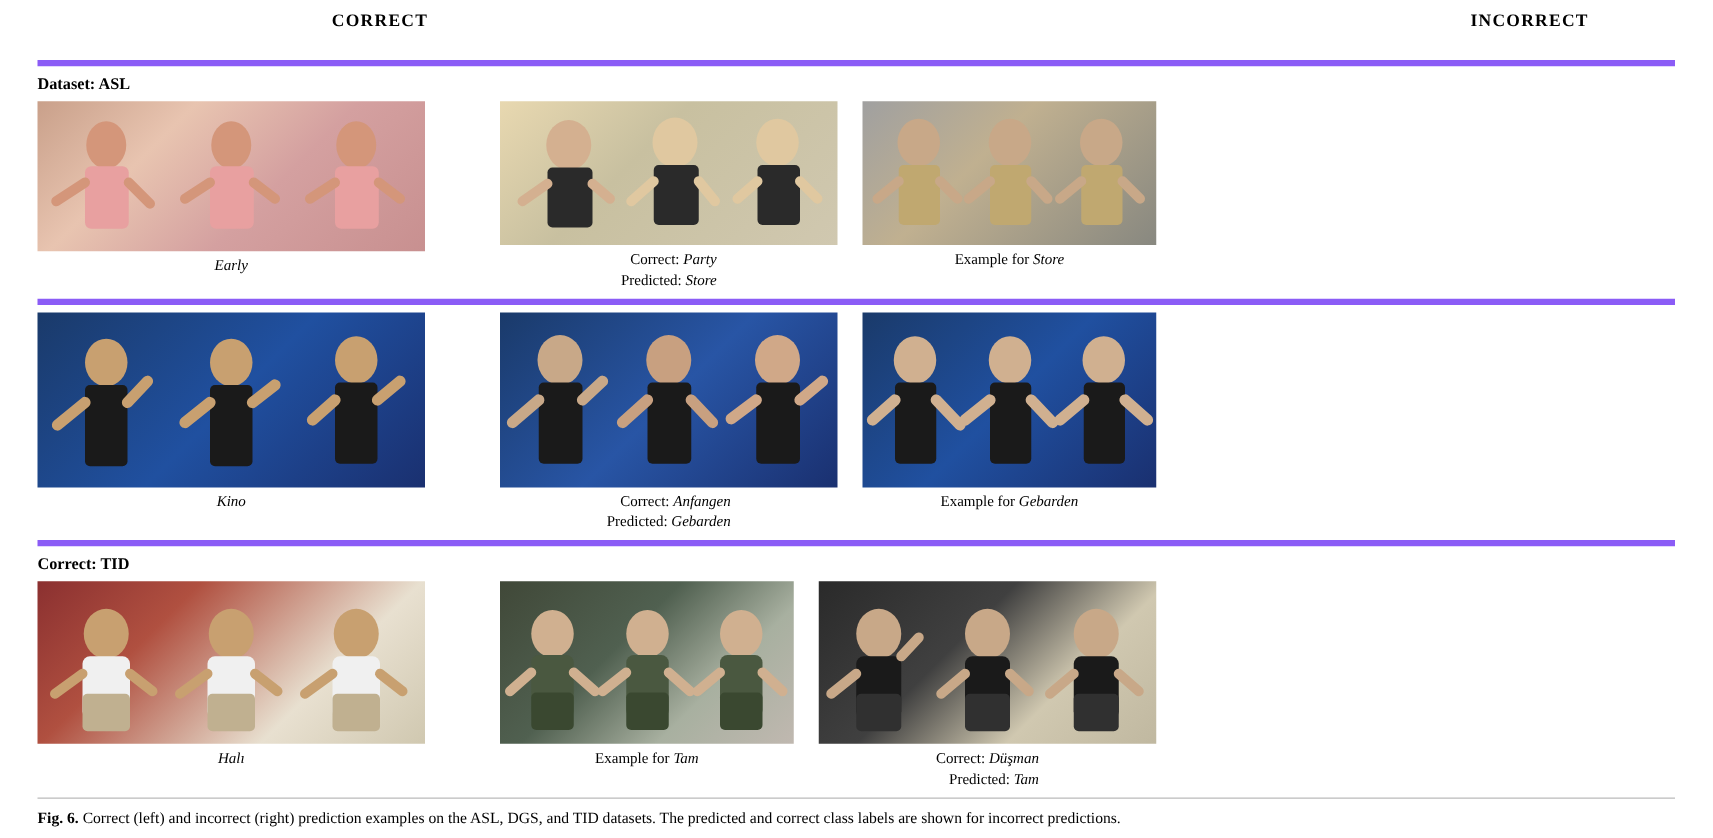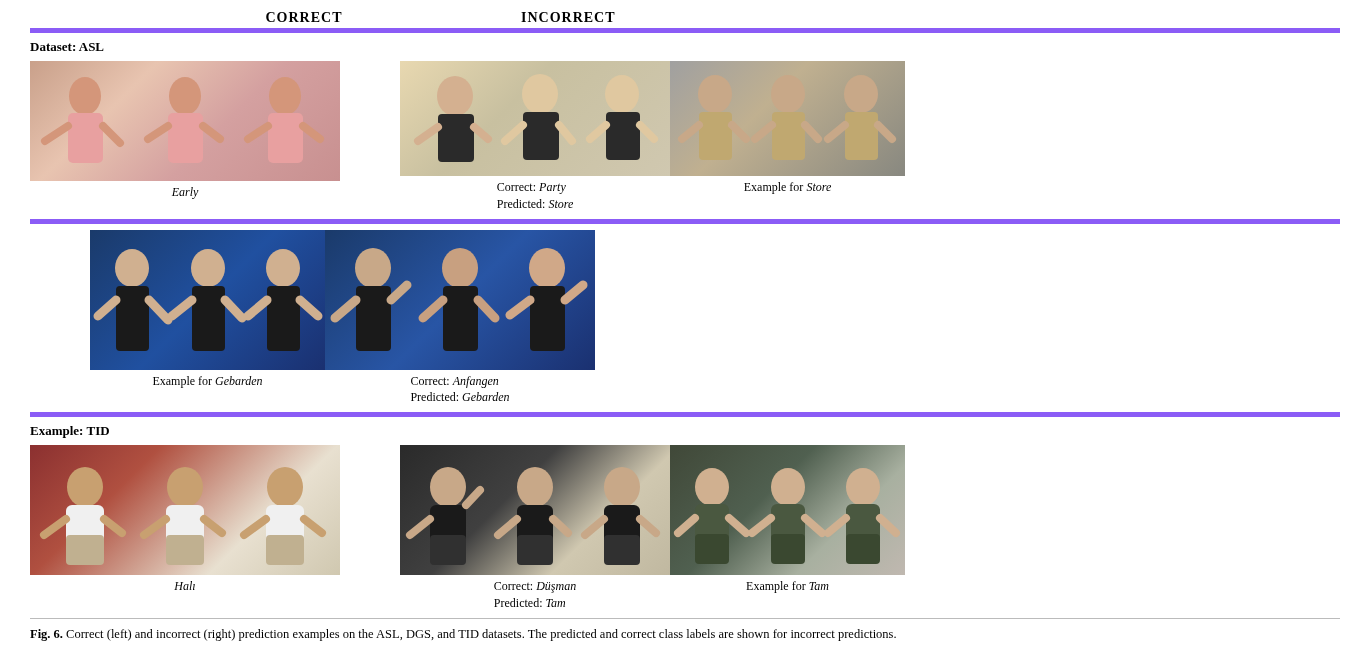--- a/index.html
+++ b/index.html
@@ -9,32 +9,32 @@
       font-size: 13px;
       color: #000;
       width: 1370px;
       min-height: 670px;
       padding: 10px 30px 15px 30px;
     }
     .header-row {
       display: flex;
       justify-content: center;
       gap: 12px;
-      margin-bottom: 2px;
+      margin-bottom: 22px;
     }
     .header-correct {
       width: 410px;
       text-align: center;
       font-size: 14px;
       font-weight: bold;
       letter-spacing: 1px;
     }
     .header-incorrect {
       width: 750px;
-      text-align: left;
+      text-align: right;
       font-size: 14px;
       font-weight: bold;
       letter-spacing: 1px;
     }
     .section {
       border-top: 5px solid #8b5cf6;
       padding-top: 6px;
       margin-bottom: 6px;
     }
     .dataset-label {
@@ -110,33 +110,34 @@
       background: linear-gradient(135deg, #2a2a2a 0%, #404040 40%, #d0c8b0 70%, #c0b8a0 100%);
     }
     
     .tid-inc2 {
       width: 235px;
       height: 130px;
       background: linear-gradient(135deg, #404838 0%, #506050 40%, #a8b0a0 70%, #c0b8b0 100%);
     }
     .caption {
       font-size: 12px;
-      text-align: left;
+      text-align: right;
       margin-top: 3px;
       line-height: 1.4;
     }
     .caption-italic {
       font-style: italic;
     }
     .spacer {
       width: 30px;
     }
     .incorrect-group {
       display: flex;
       flex-direction: row;
+      gap: 20px;
       margin-left: 30px;
     }
     .fig-caption {
       font-size: 12.5px;
       line-height: 1.5;
       border-top: 1px solid #bbb;
       padding-top: 6px;
     }
     .fig-caption .fig-label {
       font-weight: bold;
@@ -235,24 +236,68 @@
           <span>Example for </span><span class="caption-italic">Store</span>
         </div>
       </div>
     </div>
   </div>
 </div>
 
 <div class="section">
   <div class="images-row">
 
+    <div class="img-block">
+      <div class="img-placeholder dgs-correct">
+        <svg class="people" viewBox="0 0 310 140" xmlns="http://www.w3.org/2000/svg">
+          <ellipse cx="55" cy="40" rx="17" ry="19" fill="#c8a070"></ellipse>
+          <rect x="38" y="58" width="34" height="65" rx="4" fill="#1a1a1a"></rect>
+          <line x1="38" y1="72" x2="16" y2="90" stroke="#c8a070" stroke-width="9" stroke-linecap="round"></line>
+          <line x1="72" y1="72" x2="88" y2="55" stroke="#c8a070" stroke-width="9" stroke-linecap="round"></line>
+          <ellipse cx="155" cy="40" rx="17" ry="19" fill="#c8a070"></ellipse>
+          <rect x="138" y="58" width="34" height="65" rx="4" fill="#1a1a1a"></rect>
+          <line x1="138" y1="72" x2="118" y2="88" stroke="#c8a070" stroke-width="9" stroke-linecap="round"></line>
+          <line x1="172" y1="72" x2="190" y2="58" stroke="#c8a070" stroke-width="9" stroke-linecap="round"></line>
+          <ellipse cx="255" cy="38" rx="17" ry="19" fill="#c8a070"></ellipse>
+          <rect x="238" y="56" width="34" height="65" rx="4" fill="#1a1a1a"></rect>
+          <line x1="238" y1="70" x2="220" y2="86" stroke="#c8a070" stroke-width="9" stroke-linecap="round"></line>
+          <line x1="272" y1="70" x2="290" y2="55" stroke="#c8a070" stroke-width="9" stroke-linecap="round"></line>
+        </svg>
+      </div>
+      <div class="caption">
+        <span class="caption-italic">Kino</span>
+      </div>
+    </div>
 
     <div class="spacer"></div>
 
     <div class="incorrect-group">
+
+      <div class="img-block">
+        <div class="img-placeholder dgs-inc1">
+          <svg class="people" viewBox="0 0 270 140" xmlns="http://www.w3.org/2000/svg">
+            <ellipse cx="48" cy="38" rx="18" ry="20" fill="#c8a888"></ellipse>
+            <rect x="31" y="56" width="35" height="65" rx="4" fill="#1a1a1a"></rect>
+            <line x1="31" y1="70" x2="10" y2="88" stroke="#c8a888" stroke-width="9" stroke-linecap="round"></line>
+            <line x1="66" y1="70" x2="82" y2="55" stroke="#c8a888" stroke-width="9" stroke-linecap="round"></line>
+            <ellipse cx="135" cy="38" rx="18" ry="20" fill="#c8a080"></ellipse>
+            <rect x="118" y="56" width="35" height="65" rx="4" fill="#1a1a1a"></rect>
+            <line x1="118" y1="70" x2="98" y2="88" stroke="#c8a080" stroke-width="9" stroke-linecap="round"></line>
+            <line x1="153" y1="70" x2="170" y2="88" stroke="#c8a080" stroke-width="9" stroke-linecap="round"></line>
+            <ellipse cx="222" cy="38" rx="18" ry="20" fill="#d0a888"></ellipse>
+            <rect x="205" y="56" width="35" height="65" rx="4" fill="#1a1a1a"></rect>
+            <line x1="205" y1="70" x2="185" y2="85" stroke="#d0a888" stroke-width="9" stroke-linecap="round"></line>
+            <line x1="240" y1="70" x2="258" y2="55" stroke="#d0a888" stroke-width="9" stroke-linecap="round"></line>
+          </svg>
+        </div>
+        <div class="caption">
+          <span>Correct: </span><span class="caption-italic">Anfangen</span><br>
+          <span>Predicted: </span><span class="caption-italic">Gebarden</span>
+        </div>
+      </div>
 
       <div class="img-block">
         <div class="img-placeholder dgs-inc2">
           <svg class="people" viewBox="0 0 235 140" xmlns="http://www.w3.org/2000/svg">
             <ellipse cx="42" cy="38" rx="17" ry="19" fill="#d0b090"></ellipse>
             <rect x="26" y="56" width="33" height="65" rx="4" fill="#1a1a1a"></rect>
             <line x1="26" y1="70" x2="8" y2="86" stroke="#d0b090" stroke-width="9" stroke-linecap="round"></line>
             <line x1="59" y1="70" x2="78" y2="90" stroke="#d0b090" stroke-width="9" stroke-linecap="round"></line>
             <ellipse cx="118" cy="38" rx="17" ry="19" fill="#d0b090"></ellipse>
             <rect x="102" y="56" width="33" height="65" rx="4" fill="#1a1a1a"></rect>
@@ -261,49 +306,26 @@
             <ellipse cx="193" cy="38" rx="17" ry="19" fill="#d0b090"></ellipse>
             <rect x="177" y="56" width="33" height="65" rx="4" fill="#1a1a1a"></rect>
             <line x1="177" y1="70" x2="158" y2="86" stroke="#d0b090" stroke-width="9" stroke-linecap="round"></line>
             <line x1="210" y1="70" x2="228" y2="86" stroke="#d0b090" stroke-width="9" stroke-linecap="round"></line>
           </svg>
         </div>
         <div class="caption">
           <span>Example for </span><span class="caption-italic">Gebarden</span>
         </div>
       </div>
-
-      <div class="img-block">
-        <div class="img-placeholder dgs-inc1">
-          <svg class="people" viewBox="0 0 270 140" xmlns="http://www.w3.org/2000/svg">
-            <ellipse cx="48" cy="38" rx="18" ry="20" fill="#c8a888"></ellipse>
-            <rect x="31" y="56" width="35" height="65" rx="4" fill="#1a1a1a"></rect>
-            <line x1="31" y1="70" x2="10" y2="88" stroke="#c8a888" stroke-width="9" stroke-linecap="round"></line>
-            <line x1="66" y1="70" x2="82" y2="55" stroke="#c8a888" stroke-width="9" stroke-linecap="round"></line>
-            <ellipse cx="135" cy="38" rx="18" ry="20" fill="#c8a080"></ellipse>
-            <rect x="118" y="56" width="35" height="65" rx="4" fill="#1a1a1a"></rect>
-            <line x1="118" y1="70" x2="98" y2="88" stroke="#c8a080" stroke-width="9" stroke-linecap="round"></line>
-            <line x1="153" y1="70" x2="170" y2="88" stroke="#c8a080" stroke-width="9" stroke-linecap="round"></line>
-            <ellipse cx="222" cy="38" rx="18" ry="20" fill="#d0a888"></ellipse>
-            <rect x="205" y="56" width="35" height="65" rx="4" fill="#1a1a1a"></rect>
-            <line x1="205" y1="70" x2="185" y2="85" stroke="#d0a888" stroke-width="9" stroke-linecap="round"></line>
-            <line x1="240" y1="70" x2="258" y2="55" stroke="#d0a888" stroke-width="9" stroke-linecap="round"></line>
-          </svg>
-        </div>
-        <div class="caption">
-          <span>Correct: </span><span class="caption-italic">Anfangen</span><br>
-          <span>Predicted: </span><span class="caption-italic">Gebarden</span>
-        </div>
-      </div>
     </div>
   </div>
 </div>
 
 <div class="section">
-  <div class="dataset-label">Example: TID</div>
+  <div class="dataset-label">Correct: TID</div>
   <div class="images-row">
 
     <div class="img-block">
       <div class="img-placeholder tid-correct">
         <svg class="people" viewBox="0 0 310 130" xmlns="http://www.w3.org/2000/svg">
 
           <ellipse cx="55" cy="42" rx="18" ry="20" fill="#c8a070"></ellipse>
           <rect x="36" y="60" width="38" height="50" rx="6" fill="#f0f0f0"></rect>
           <rect x="36" y="90" width="38" height="30" rx="4" fill="#c0b090"></rect>
           <line x1="36" y1="74" x2="14" y2="90" stroke="#c8a070" stroke-width="8" stroke-linecap="round"></line>
@@ -321,20 +343,45 @@
         </svg>
       </div>
       <div class="caption">
         <span class="caption-italic">Halı</span>
       </div>
     </div>
 
     <div class="spacer"></div>
 
     <div class="incorrect-group">
+
+      <div class="img-block">
+        <div class="img-placeholder tid-inc2">
+          <svg class="people" viewBox="0 0 235 130" xmlns="http://www.w3.org/2000/svg">
+            <ellipse cx="42" cy="42" rx="17" ry="19" fill="#d0b090"></ellipse>
+            <rect x="25" y="59" width="34" height="50" rx="6" fill="#4a5840"></rect>
+            <rect x="25" y="89" width="34" height="30" rx="4" fill="#3a4830"></rect>
+            <line x1="25" y1="73" x2="8" y2="88" stroke="#d0b090" stroke-width="8" stroke-linecap="round"></line>
+            <line x1="59" y1="73" x2="76" y2="88" stroke="#d0b090" stroke-width="8" stroke-linecap="round"></line>
+            <ellipse cx="118" cy="42" rx="17" ry="19" fill="#d0b090"></ellipse>
+            <rect x="101" y="59" width="34" height="50" rx="6" fill="#4a5840"></rect>
+            <rect x="101" y="89" width="34" height="30" rx="4" fill="#3a4830"></rect>
+            <line x1="101" y1="73" x2="82" y2="88" stroke="#d0b090" stroke-width="8" stroke-linecap="round"></line>
+            <line x1="135" y1="73" x2="152" y2="88" stroke="#d0b090" stroke-width="8" stroke-linecap="round"></line>
+            <ellipse cx="193" cy="42" rx="17" ry="19" fill="#d0b090"></ellipse>
+            <rect x="176" y="59" width="34" height="50" rx="6" fill="#4a5840"></rect>
+            <rect x="176" y="89" width="34" height="30" rx="4" fill="#3a4830"></rect>
+            <line x1="176" y1="73" x2="158" y2="88" stroke="#d0b090" stroke-width="8" stroke-linecap="round"></line>
+            <line x1="210" y1="73" x2="226" y2="88" stroke="#d0b090" stroke-width="8" stroke-linecap="round"></line>
+          </svg>
+        </div>
+        <div class="caption">
+          <span>Example for </span><span class="caption-italic">Tam</span>
+        </div>
+      </div>
 
       <div class="img-block">
         <div class="img-placeholder tid-inc1">
           <svg class="people" viewBox="0 0 270 130" xmlns="http://www.w3.org/2000/svg">
             <ellipse cx="48" cy="42" rx="18" ry="20" fill="#c8a888"></ellipse>
             <rect x="30" y="60" width="36" height="50" rx="6" fill="#1a1a1a"></rect>
             <rect x="30" y="90" width="36" height="30" rx="4" fill="#303030"></rect>
             <line x1="30" y1="74" x2="10" y2="90" stroke="#c8a888" stroke-width="8" stroke-linecap="round"></line>
             <line x1="66" y1="60" x2="80" y2="45" stroke="#c8a888" stroke-width="8" stroke-linecap="round"></line>
             <ellipse cx="135" cy="42" rx="18" ry="20" fill="#c8a888"></ellipse>
@@ -347,45 +394,20 @@
             <rect x="204" y="90" width="36" height="30" rx="4" fill="#303030"></rect>
             <line x1="204" y1="74" x2="185" y2="90" stroke="#c8a888" stroke-width="8" stroke-linecap="round"></line>
             <line x1="240" y1="74" x2="256" y2="88" stroke="#c8a888" stroke-width="8" stroke-linecap="round"></line>
           </svg>
         </div>
         <div class="caption">
           <span>Correct: </span><span class="caption-italic">Düşman</span><br>
           <span>Predicted: </span><span class="caption-italic">Tam</span>
         </div>
       </div>
-
-      <div class="img-block">
-        <div class="img-placeholder tid-inc2">
-          <svg class="people" viewBox="0 0 235 130" xmlns="http://www.w3.org/2000/svg">
-            <ellipse cx="42" cy="42" rx="17" ry="19" fill="#d0b090"></ellipse>
-            <rect x="25" y="59" width="34" height="50" rx="6" fill="#4a5840"></rect>
-            <rect x="25" y="89" width="34" height="30" rx="4" fill="#3a4830"></rect>
-            <line x1="25" y1="73" x2="8" y2="88" stroke="#d0b090" stroke-width="8" stroke-linecap="round"></line>
-            <line x1="59" y1="73" x2="76" y2="88" stroke="#d0b090" stroke-width="8" stroke-linecap="round"></line>
-            <ellipse cx="118" cy="42" rx="17" ry="19" fill="#d0b090"></ellipse>
-            <rect x="101" y="59" width="34" height="50" rx="6" fill="#4a5840"></rect>
-            <rect x="101" y="89" width="34" height="30" rx="4" fill="#3a4830"></rect>
-            <line x1="101" y1="73" x2="82" y2="88" stroke="#d0b090" stroke-width="8" stroke-linecap="round"></line>
-            <line x1="135" y1="73" x2="152" y2="88" stroke="#d0b090" stroke-width="8" stroke-linecap="round"></line>
-            <ellipse cx="193" cy="42" rx="17" ry="19" fill="#d0b090"></ellipse>
-            <rect x="176" y="59" width="34" height="50" rx="6" fill="#4a5840"></rect>
-            <rect x="176" y="89" width="34" height="30" rx="4" fill="#3a4830"></rect>
-            <line x1="176" y1="73" x2="158" y2="88" stroke="#d0b090" stroke-width="8" stroke-linecap="round"></line>
-            <line x1="210" y1="73" x2="226" y2="88" stroke="#d0b090" stroke-width="8" stroke-linecap="round"></line>
-          </svg>
-        </div>
-        <div class="caption">
-          <span>Example for </span><span class="caption-italic">Tam</span>
-        </div>
-      </div>
     </div>
   </div>
 </div>
 
 <div class="fig-caption">
   <span class="fig-label">Fig. 6.</span>
   <span> Correct (left) and incorrect (right) prediction examples on the ASL, DGS, and TID datasets. The predicted and correct class labels are shown for incorrect predictions.</span>
 </div>
 
 </body></html>

